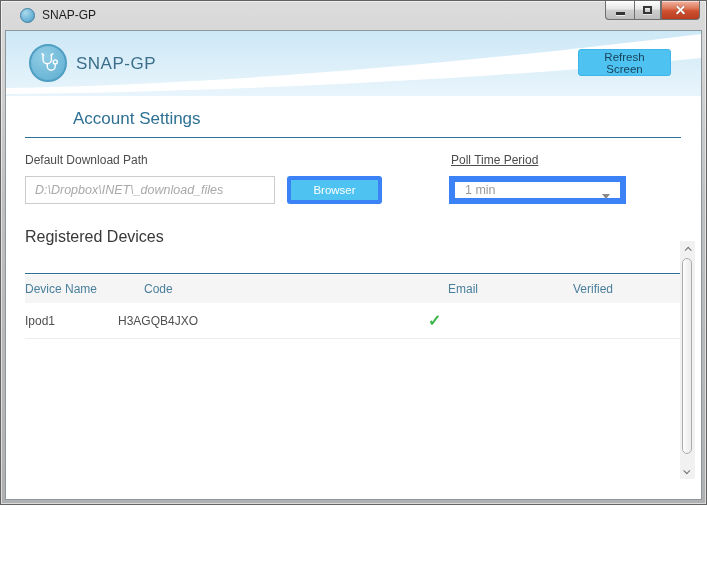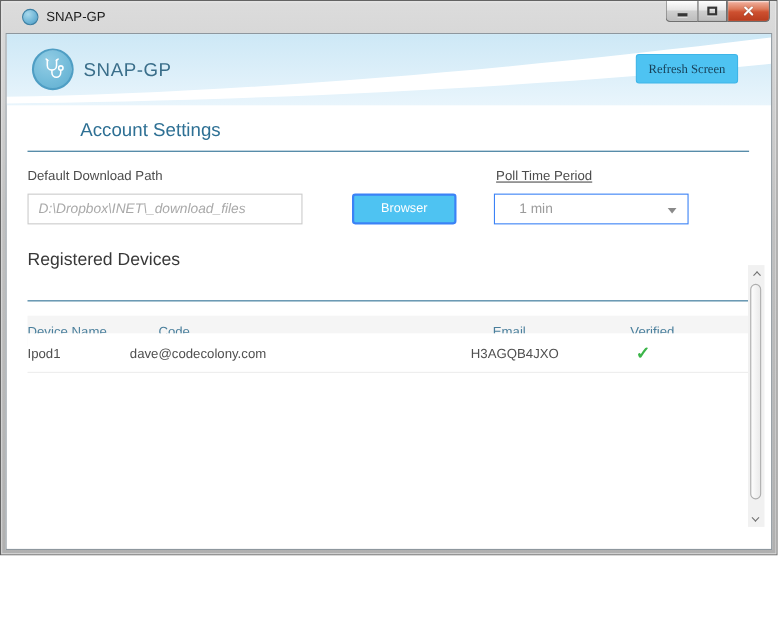--- a/index.html
+++ b/index.html
@@ -54,57 +54,57 @@
   .swoosh { position:absolute; top:0; left:0; width:100%; height:100%; display:block; }
   .logo {
     position:absolute; left:23px; top:13px; width:38px; height:38px; border-radius:50%;
     background:radial-gradient(circle at 38% 30%, #93cde5, #74bcda 55%, #5fadcf);
     border:2px solid #4f9ec4; display:flex; align-items:center; justify-content:center;
   }
   .app-name { position:absolute; left:70px; top:23px; font-size:17px; letter-spacing:.5px; color:#3a6e8a; }
   .refresh-btn {
     position:absolute; top:18px; right:30px; width:93px; height:27px;
     background:#4ec3f2; border:1px solid #3eb5e8; border-radius:3px;
-    color:#173f57; font-size:11.5px; font-family:Liberation Serif, serif; cursor:pointer;
+    color:#173f57; font-size:11.5px; font-family:Liberation Sans, sans-serif; cursor:pointer;
     display:flex; align-items:center; justify-content:center;
   }
 
   
   .sec1-title { position:absolute; left:19px; top:78px; font-size:17px; color:#2e7094;margin-left:48px; }
   .rule { position:absolute; left:19px; right:20px; height:1px; background:#2e7094; }
   .rule1 { top:106px; }
   .field-label { position:absolute; top:122px; font-size:12px; color:#4c4c4c; }
   .dl-label { left:19px; }
   .poll-label { left:445px;text-decoration:underline; }
   .path-input {
     position:absolute; left:19px; top:145px; width:250px; height:28px;
     border:1px solid #cbcbcb; color:#a9a9a9; font-size:12.5px; padding:0 9px;
     font-family:inherit; background:#fff; outline:none;font-style:italic;
   }
   .browser-btn {
     position:absolute; left:281px; top:145px; width:95px; height:28px;
-    background:#4ec3f2; border:2px solid #3b82f6; border-radius:3px;
-    color:#fff; font-size:11.5px; font-family:inherit; cursor:pointer;margin-left:33px;
+    background:#4ec3f2; border:4px solid #3b82f6; border-radius:3px;
+    color:#fff; font-size:11.5px; font-family:inherit; cursor:pointer;
   }
   .dropdown {
     position:absolute; left:443px; top:145px; width:177px; height:28px;
-    border:1px solid #3b82f6; color:#9b9b9b; font-size:12.5px;
-    display:flex; align-items:center; padding:0 22px; cursor:default; background:#fff;
+    border:6px solid #3b82f6; color:#9b9b9b; font-size:12.5px;
+    display:flex; align-items:center; padding:0 10px; cursor:default; background:#fff;
   }
   .caret {
     position:absolute; right:10px; top:12px; width:0; height:0;
     border-left:4.5px solid transparent; border-right:4.5px solid transparent;
     border-top:5px solid #8a8a8a;
   }
 
   
   .sec2-title { position:absolute; left:19px; top:197px; font-size:16px; color:#383838; }
   .rule2 { top:242px; }
   .thead {
-    position:absolute; left:19px; top:256px; width:656px; height:28px;
+    position:absolute; left:19px; top:244px; width:656px; height:28px;
     background:#f5f5f5; display:grid; grid-template-columns:119px 304px 125px 1fr;
     align-items:center; font-size:12px; color:#4a7f9c;
   }
   .trow {
     position:absolute; left:19px; top:272px; width:656px; height:36px;
     display:grid; grid-template-columns:93px 310px 150px 1fr;
     align-items:center; font-size:12px; color:#4f4f4f;
     border-bottom:1px solid #ededed; background:#fff;
   }
   .check { color:#3cb54a; font-size:16px; font-weight:bold; }
@@ -198,21 +198,20 @@
 
     <div class="thead">
       <span>Device Name</span>
       <span>Code</span>
       <span>Email</span>
       <span>Verified</span>
     </div>
 
     <div class="trow">
       <span>Ipod1</span>
-      <span>dave@codecolony.com</span>
       <span>H3AGQB4JXO</span>
       <span class="check">✓</span>
     </div>
 
     <div class="scrollbar">
       <div class="sb-btn sb-up">
         <span class="chev up"></span>
       </div>
       <div class="sb-thumb"></div>
       <div class="sb-btn sb-down">

